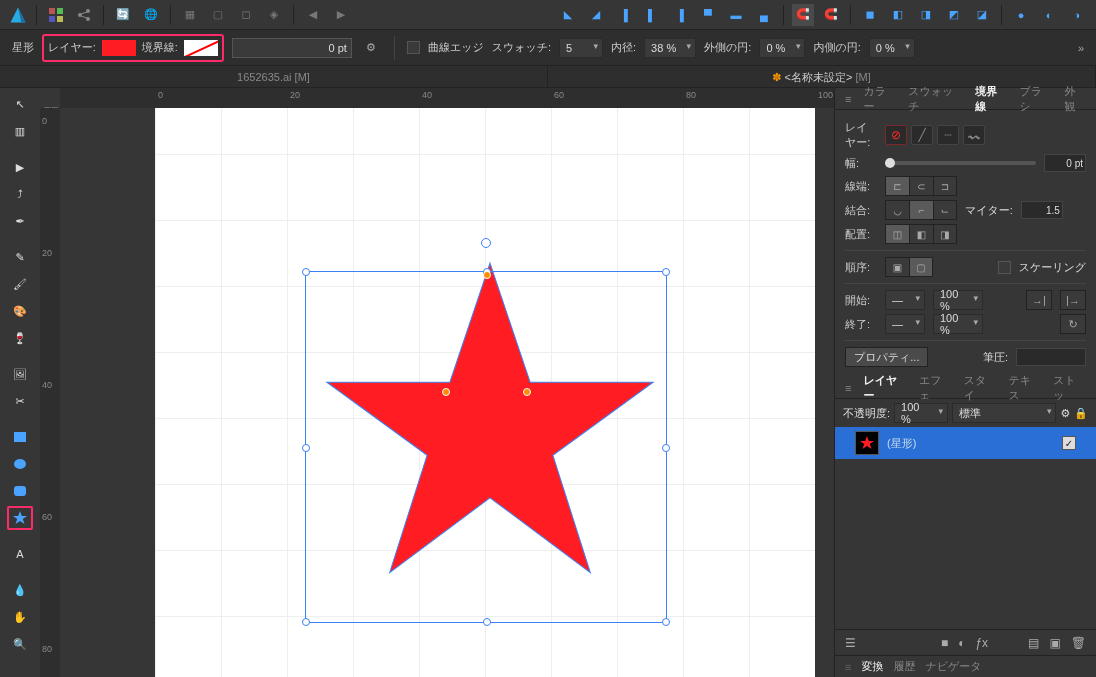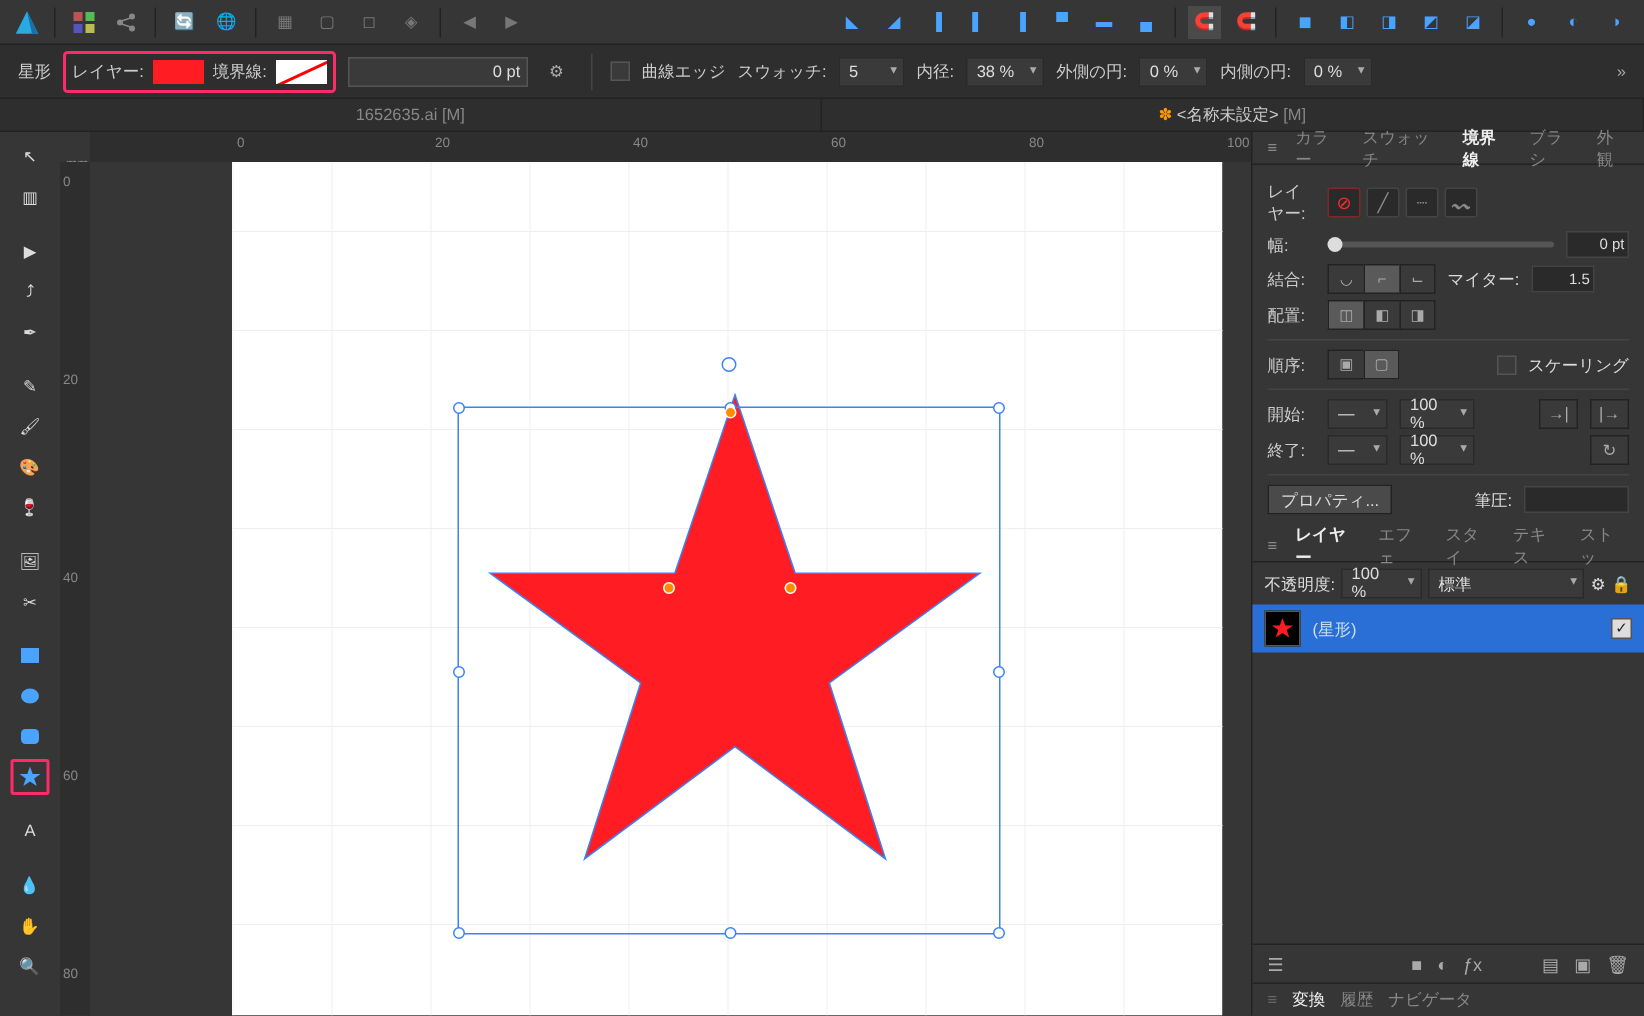--- a/index.html
+++ b/index.html
@@ -68,21 +68,21 @@
 .seg-btns { display: flex; }
 .seg-btns .seg { width: 24px; height: 20px; background: #3a3a3a; border: 1px solid #222; border-right: 0; display: flex; align-items: center; justify-content: center; color: #aaa; font-size: 10px; cursor: pointer; }
 .seg-btns .seg.sel { background: #5a5a5a; }
 .seg-btns .seg:last-child { border-right: 1px solid #222; }
 .btn-box { height: 20px; background: #4a4a4a; border: 1px solid #222; color: #ddd; padding: 0 8px; display: flex; align-items: center; cursor: pointer; font-size: 11px; }
 .arrow-btn { width: 26px; height: 20px; background: #3a3a3a; border: 1px solid #222; color: #aaa; display: flex; align-items: center; justify-content: center; cursor: pointer; }
 
 .layers-panel { flex: 1; display: flex; flex-direction: column; }
 .opacity-row { display: flex; align-items: center; gap: 4px; padding: 4px 8px; }
 .layer-list { flex: 1; }
-.layer-item { display: flex; align-items: center; gap: 8px; padding: 4px 8px; background: #2a6fd6; height: 32px; }
+.layer-item { display: flex; align-items: center; gap: 8px; padding: 4px 20px; background: #2a6fd6; height: 32px; }
 .layer-thumb { width: 24px; height: 24px; background: #000; border: 1px solid #555; display: flex; align-items: center; justify-content: center; }
 .layer-check { width: 14px; height: 14px; background: #ddd; border: 1px solid #555; display: flex; align-items: center; justify-content: center; font-size: 10px; color: #222; }
 .layers-footer { height: 26px; display: flex; align-items: center; gap: 10px; padding: 0 10px; border-top: 1px solid #222; color: #aaa; font-size: 12px; }
 .layers-footer .spacer { flex: 1; }
 
 .bottom-tabs { height: 22px; display: flex; align-items: center; gap: 10px; padding: 0 10px; border-top: 1px solid #222; }
 .bottom-tabs span { color: #888; font-size: 11px; }
 .bottom-tabs span.active { color: #eee; font-weight: 500; }
 </style>
 </head>
@@ -281,20 +281,28 @@
         </div>
       </div>
       <div class="row">
         <span class="row-label">幅:</span>
         <div class="slider" style="flex:1">
             <div class="knob"></div>
           </div>
         <input class="mini-in" value="0 pt" style="">
       </div>
       <div class="row">
+        <span class="row-label">線端:</span>
+        <div class="seg-btns">
+          <div class="seg sel">⊏</div>
+          <div class="seg">⊂</div>
+          <div class="seg">⊐</div>
+        </div>
+      </div>
+      <div class="row">
         <span class="row-label">結合:</span>
         <div class="seg-btns">
           <div class="seg">◡</div>
           <div class="seg sel">⌐</div>
           <div class="seg">⌙</div>
         </div>
         <span>マイター:</span>
         <input class="mini-in" value="1.5" style="">
       </div>
       <div class="row">

